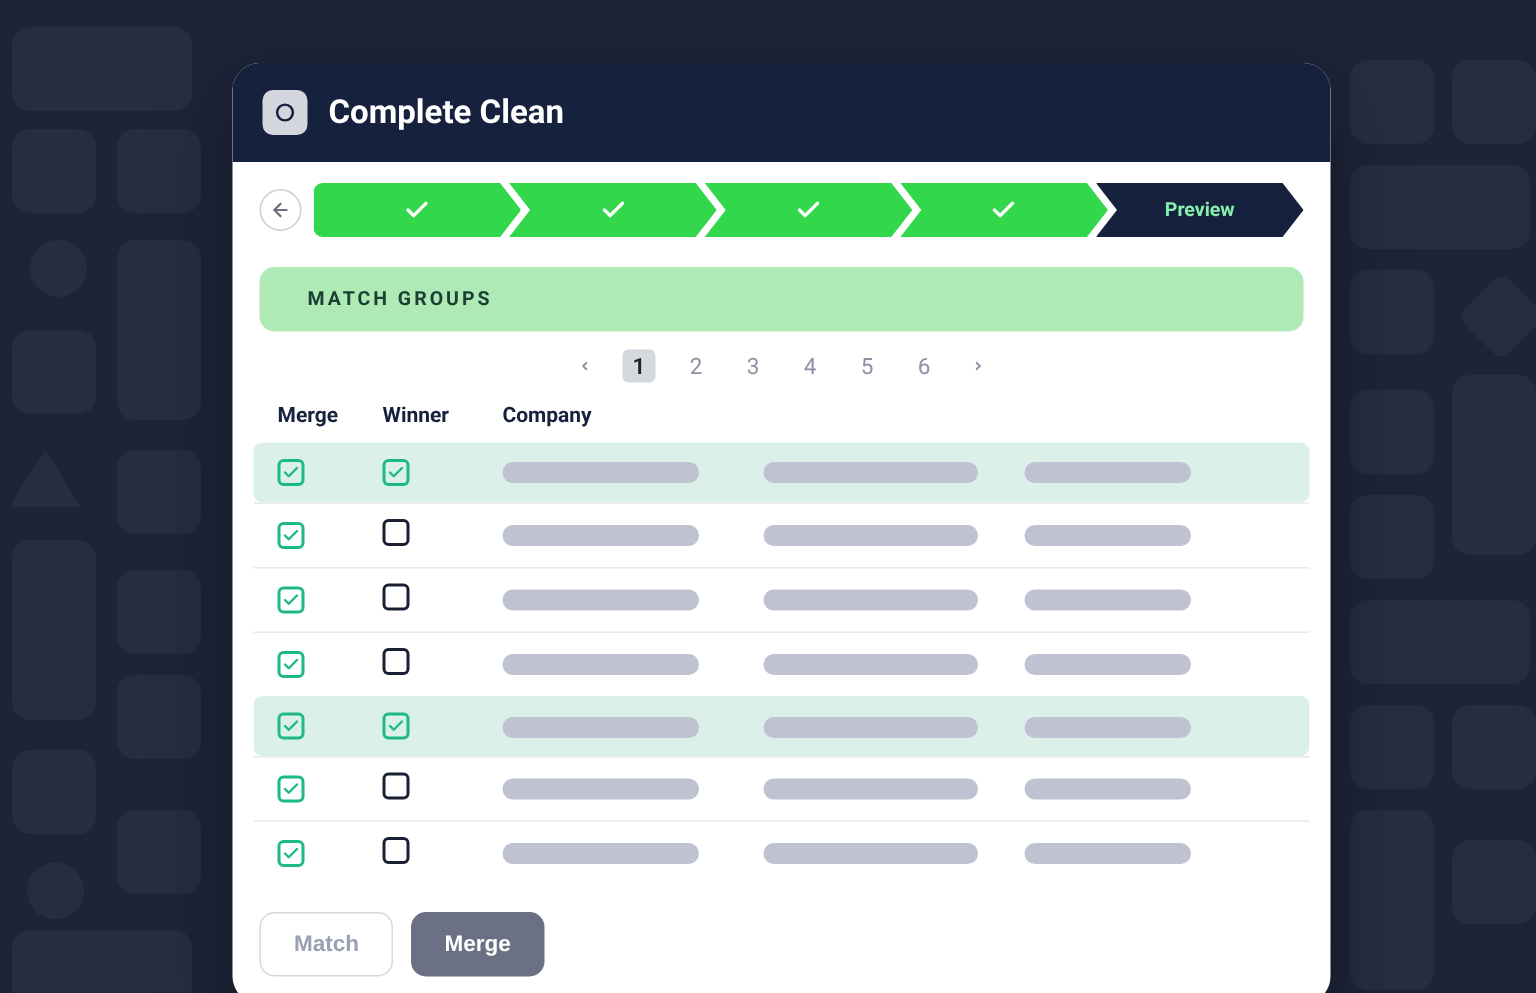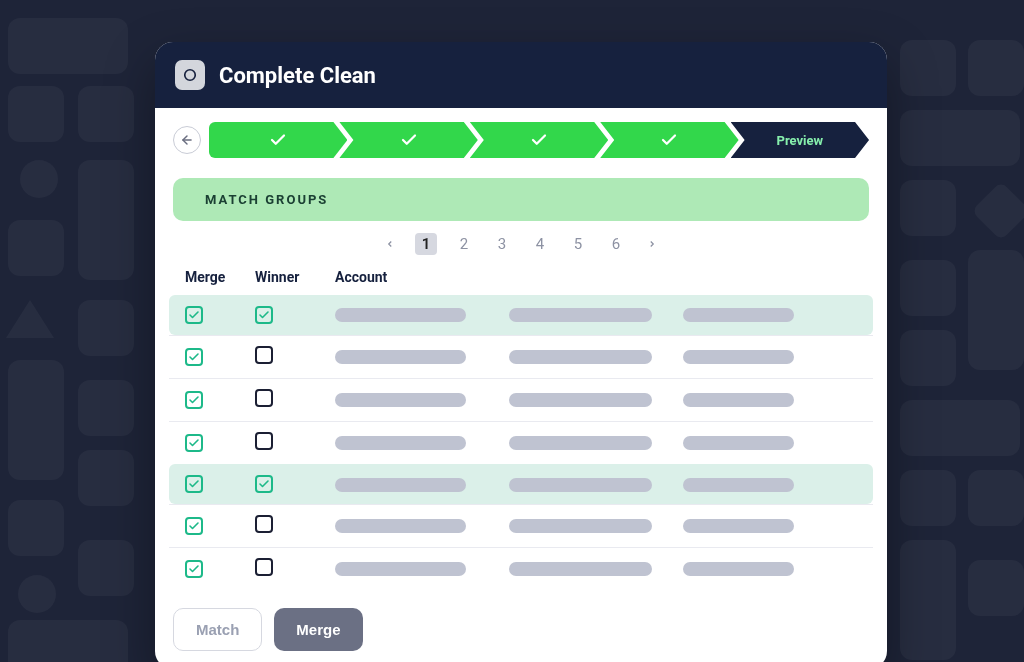--- a/index.html
+++ b/index.html
@@ -310,21 +310,21 @@
       <svg width="10" height="10" viewBox="0 0 24 24" fill="none" stroke="currentColor" stroke-width="3">
           <polyline points="9 18 15 12 9 6"></polyline>
         </svg>
     </span>
   </div>
 
   <div class="table">
     <div class="thead">
       <div>Merge</div>
       <div>Winner</div>
-      <div>Account</div>
+      <div>Company</div>
     </div>
     <div id="tbody">
         <div class="trow hl">
           <div><span class="chk green checked">
               <svg viewBox="0 0 24 24" fill="none" stroke="currentColor" stroke-width="3.2" stroke-linecap="round" stroke-linejoin="round">
                 <polyline points="20 6 9 17 4 12"></polyline>
               </svg>
             </span></div>
           <div><span class="chk green checked">
               <svg viewBox="0 0 24 24" fill="none" stroke="currentColor" stroke-width="3.2" stroke-linecap="round" stroke-linejoin="round">

